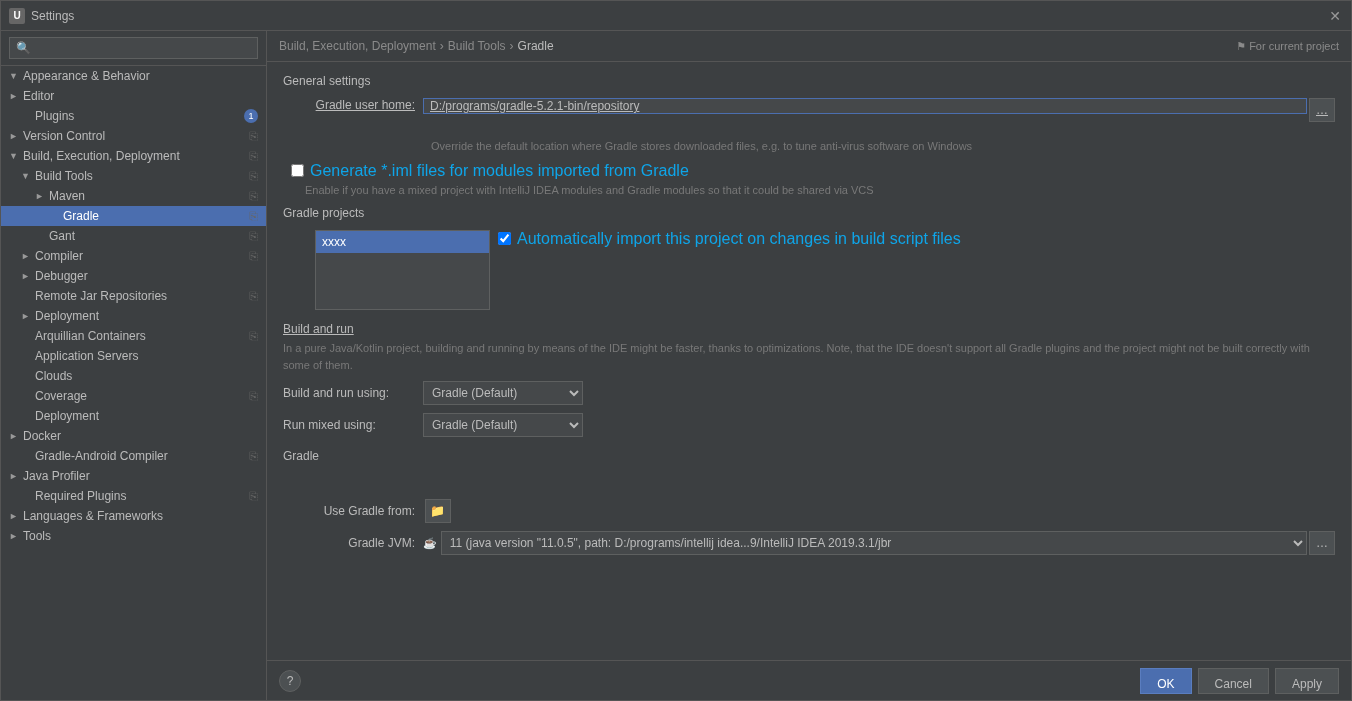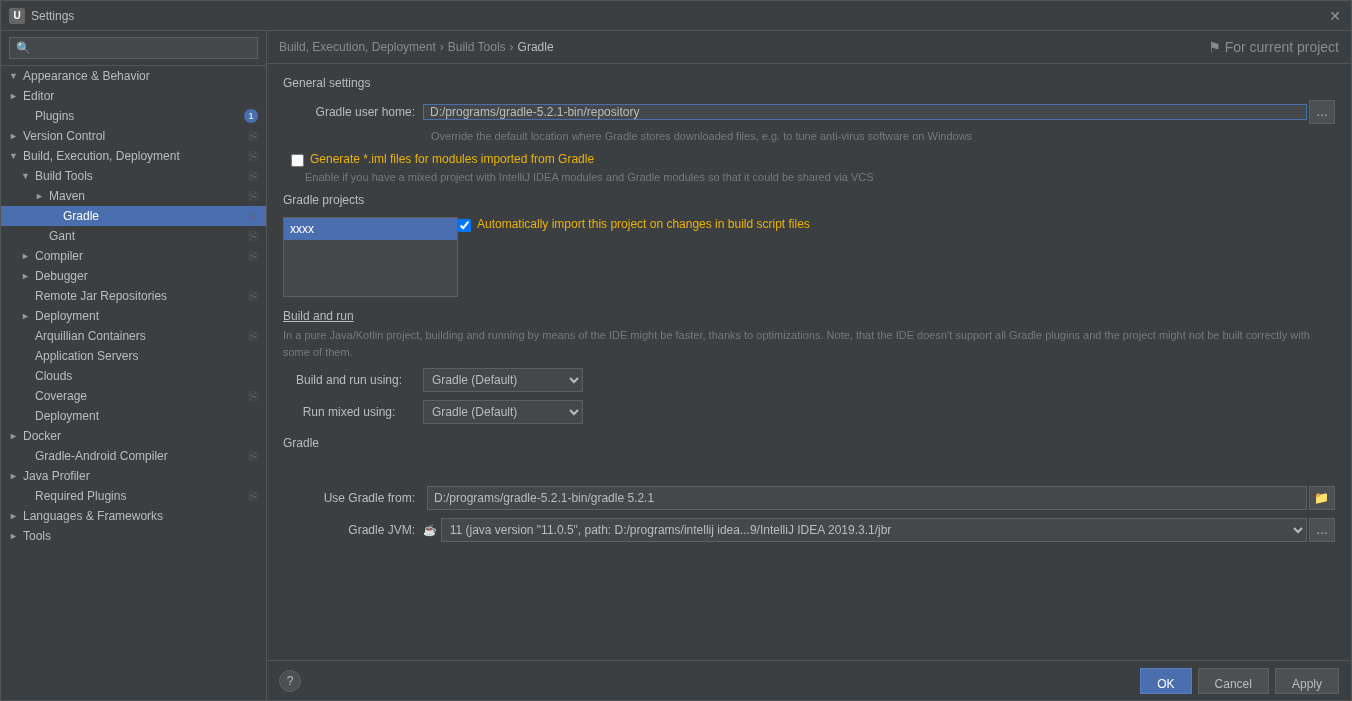--- a/index.html
+++ b/index.html
@@ -163,40 +163,40 @@
       margin: 0 4px;
     }
 
     .breadcrumb-bar .current {
       color: #bbbbbb;
     }
 
     .project-label {
       margin-left: auto;
       color: #8a8a8a;
-      font-size: 14px;
+      font-size: 11px;
     }
 
     .content-area {
       flex: 1;
       overflow-y: auto;
       padding: 12px 16px;
     }
 
     .section-title {
       font-size: 12px;
       color: #bbbbbb;
       margin-bottom: 10px;
       font-weight: normal;
     }
 
     .form-row {
       display: flex;
-      align-items: center;
-      margin-bottom: 6px;
+      margin-bottom: 18px;
+      text-decoration: underline;
     }
 
     .form-label {
       width: 140px;
       text-align: right;
       padding-right: 8px;
       color: #bbbbbb;
       font-size: 12px;
       flex-shrink: 0;
     }
@@ -242,22 +242,22 @@
       align-items: flex-start;
       margin-bottom: 4px;
     }
 
     .checkbox-row input[type="checkbox"] {
       margin-right: 6px;
       margin-top: 2px;
     }
 
     .checkbox-label {
-      color: #eab308;
-      font-size: 12px;
+      color: #0ea5e9;
+      font-size: 16px;
       text-align: center;
     }
 
     .checkbox-hint {
       margin-left: 22px;
       color: #787878;
       font-size: 11px;
       margin-bottom: 10px;
     }
 
@@ -276,21 +276,21 @@
     }
 
     .dropdown-row {
       display: flex;
       align-items: center;
       margin-bottom: 8px;
     }
 
     .dropdown-label {
       width: 140px;
-      text-align: center;
+      text-align: left;
       padding-right: 8px;
       color: #bbbbbb;
       font-size: 12px;
       flex-shrink: 0;
     }
 
     .dropdown-select {
       background: #45484a;
       border: 1px solid #5e6060;
       color: #bbbbbb;
@@ -577,21 +577,21 @@
         <div class="hint-text">Override the default location where Gradle stores downloaded files, e.g. to tune anti-virus software on Windows</div>
 
         <div class="checkbox-row" style="margin-left: 8px;">
           <input type="checkbox" id="gen-iml" style="">
           <label class="checkbox-label" for="gen-iml">Generate *.iml files for modules imported from Gradle</label>
         </div>
         <div class="checkbox-hint">Enable if you have a mixed project with IntelliJ IDEA modules and Gradle modules so that it could be shared via VCS</div>
 
         <div class="section-title">Gradle projects</div>
 
-        <div style="display: flex; gap: 0; margin-bottom: 12px;">
+        <div style="display: flex; gap: 8px; margin-bottom: 12px; margin-left: 32px;">
           <div style="width: 175px; flex-shrink: 0;">
             <div style="border: 1px solid #5e6060; background: #45484a; height: 80px;">
               <div class="project-item selected">xxxx</div>
             </div>
           </div>
           <div style="flex: 1;">
             <div class="checkbox-row">
               <input type="checkbox" checked="" id="auto-import" style="">
               <label class="checkbox-label" for="auto-import">Automatically import this project on changes in build script files</label>
             </div>
@@ -612,21 +612,20 @@
           <span class="dropdown-label">Run mixed using:</span>
           <select class="dropdown-select">
             <option>Gradle (Default)</option>
           </select>
         </div>
 
         <div class="gradle-section-title">Gradle</div>
 
         <div class="gradle-row">
           <span class="gradle-label">Use Gradle from:</span>
-          <input class="gradle-path-input" type="text" id="gradle-path-input" value="D:/programs/gradle-5.2.1-bin/gradle 5.2.1" style="">
           <button class="btn-browse" style="margin-left: 2px;">📁</button>
         </div>
 
         <div class="jvm-row">
           <span class="gradle-label">Gradle JVM:</span>
           <span style="margin-right: 4px; color: #8a8a8a; font-size: 11px;">☕</span>
           <select class="jvm-dropdown" id="gradle-jvm-select">
             <option>11 (java version "11.0.5", path: D:/programs/intellij idea...9/IntelliJ IDEA 2019.3.1/jbr</option>
           </select>
           <button class="btn-browse" style="margin-left: 2px;">…</button>

